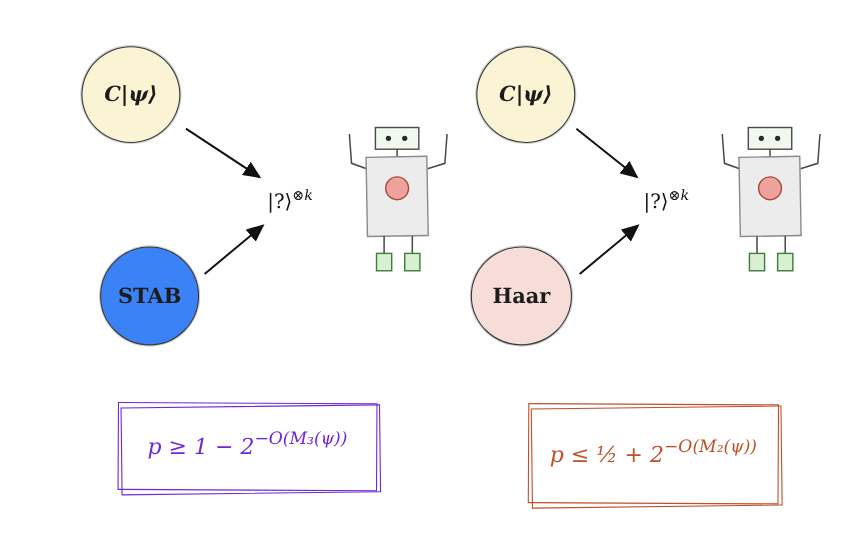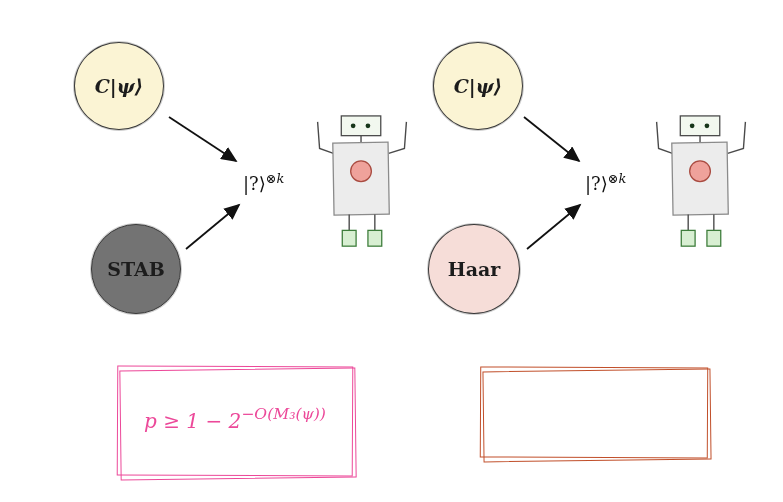--- a/index.html
+++ b/index.html
@@ -25,21 +25,21 @@
     justify-content: center;
     box-shadow: 0 0 0 1px rgba(60,60,60,0.25);
   }
   .ellipse .lbl {
     font-size: 19px;
     color: #1c1c1c;
     font-weight: bold;
   }
   .math { font-style: italic; }
   .el-state-left  { left: 74px;  top: 42px;  width: 88px; height: 86px; background: #fbf4d4; }
-  .el-stab        { left: 91px;  top: 224px; width: 88px; height: 88px; background: #737373; }
+  .el-stab        { left: 91px;  top: 224px; width: 88px; height: 88px; background: #3b82f6; }
   .el-state-right { left: 433px; top: 42px;  width: 88px; height: 86px; background: #fbf4d4; }
   .el-haar        { left: 428px; top: 224px; width: 90px; height: 88px; background: #f6ddd8; align-items: center; }
 
   
   .kets {
     position: absolute;
     font-size: 18px;
     color: #111;
     white-space: nowrap;
   }
@@ -88,21 +88,21 @@
     font-style: italic;
     white-space: nowrap;
     position: relative;
     z-index: 1;
   }
   .result-text .sup {
     font-size: 0.78em;
     position: relative;
     top: -0.55em;
   }
-  .box-stab { left: 117px; top: 366px; width: 236px; height: 110px; color: #ec4899; }
+  .box-stab { left: 107px; top: 366px; width: 236px; height: 80px; color: #6d28d9; }
   .box-haar { left: 480px; top: 367px; width: 228px; height: 91px; color: #c14f2a; }
 </style>
 </head>
 <body>
 
 <div class="canvas">
 
   <svg class="arrows" viewBox="0 0 783 502">
     <defs>
       <marker id="ah" markerWidth="10" markerHeight="8" refX="8" refY="4" orient="auto">
@@ -169,15 +169,18 @@
     <span class="frame-outer"></span>
     <span class="frame-inner"></span>
     <span class="result-text">
       <span>p ≥ 1 − 2</span><span class="sup">−O(M₃(ψ))</span>
     </span>
   </div>
 
   <div class="result-box box-haar">
     <span class="frame-outer"></span>
     <span class="frame-inner"></span>
+    <span class="result-text">
+      <span>p ≤ ½ + 2</span><span class="sup">−O(M₂(ψ))</span>
+    </span>
   </div>
 
 </div>
 
 </body></html>

